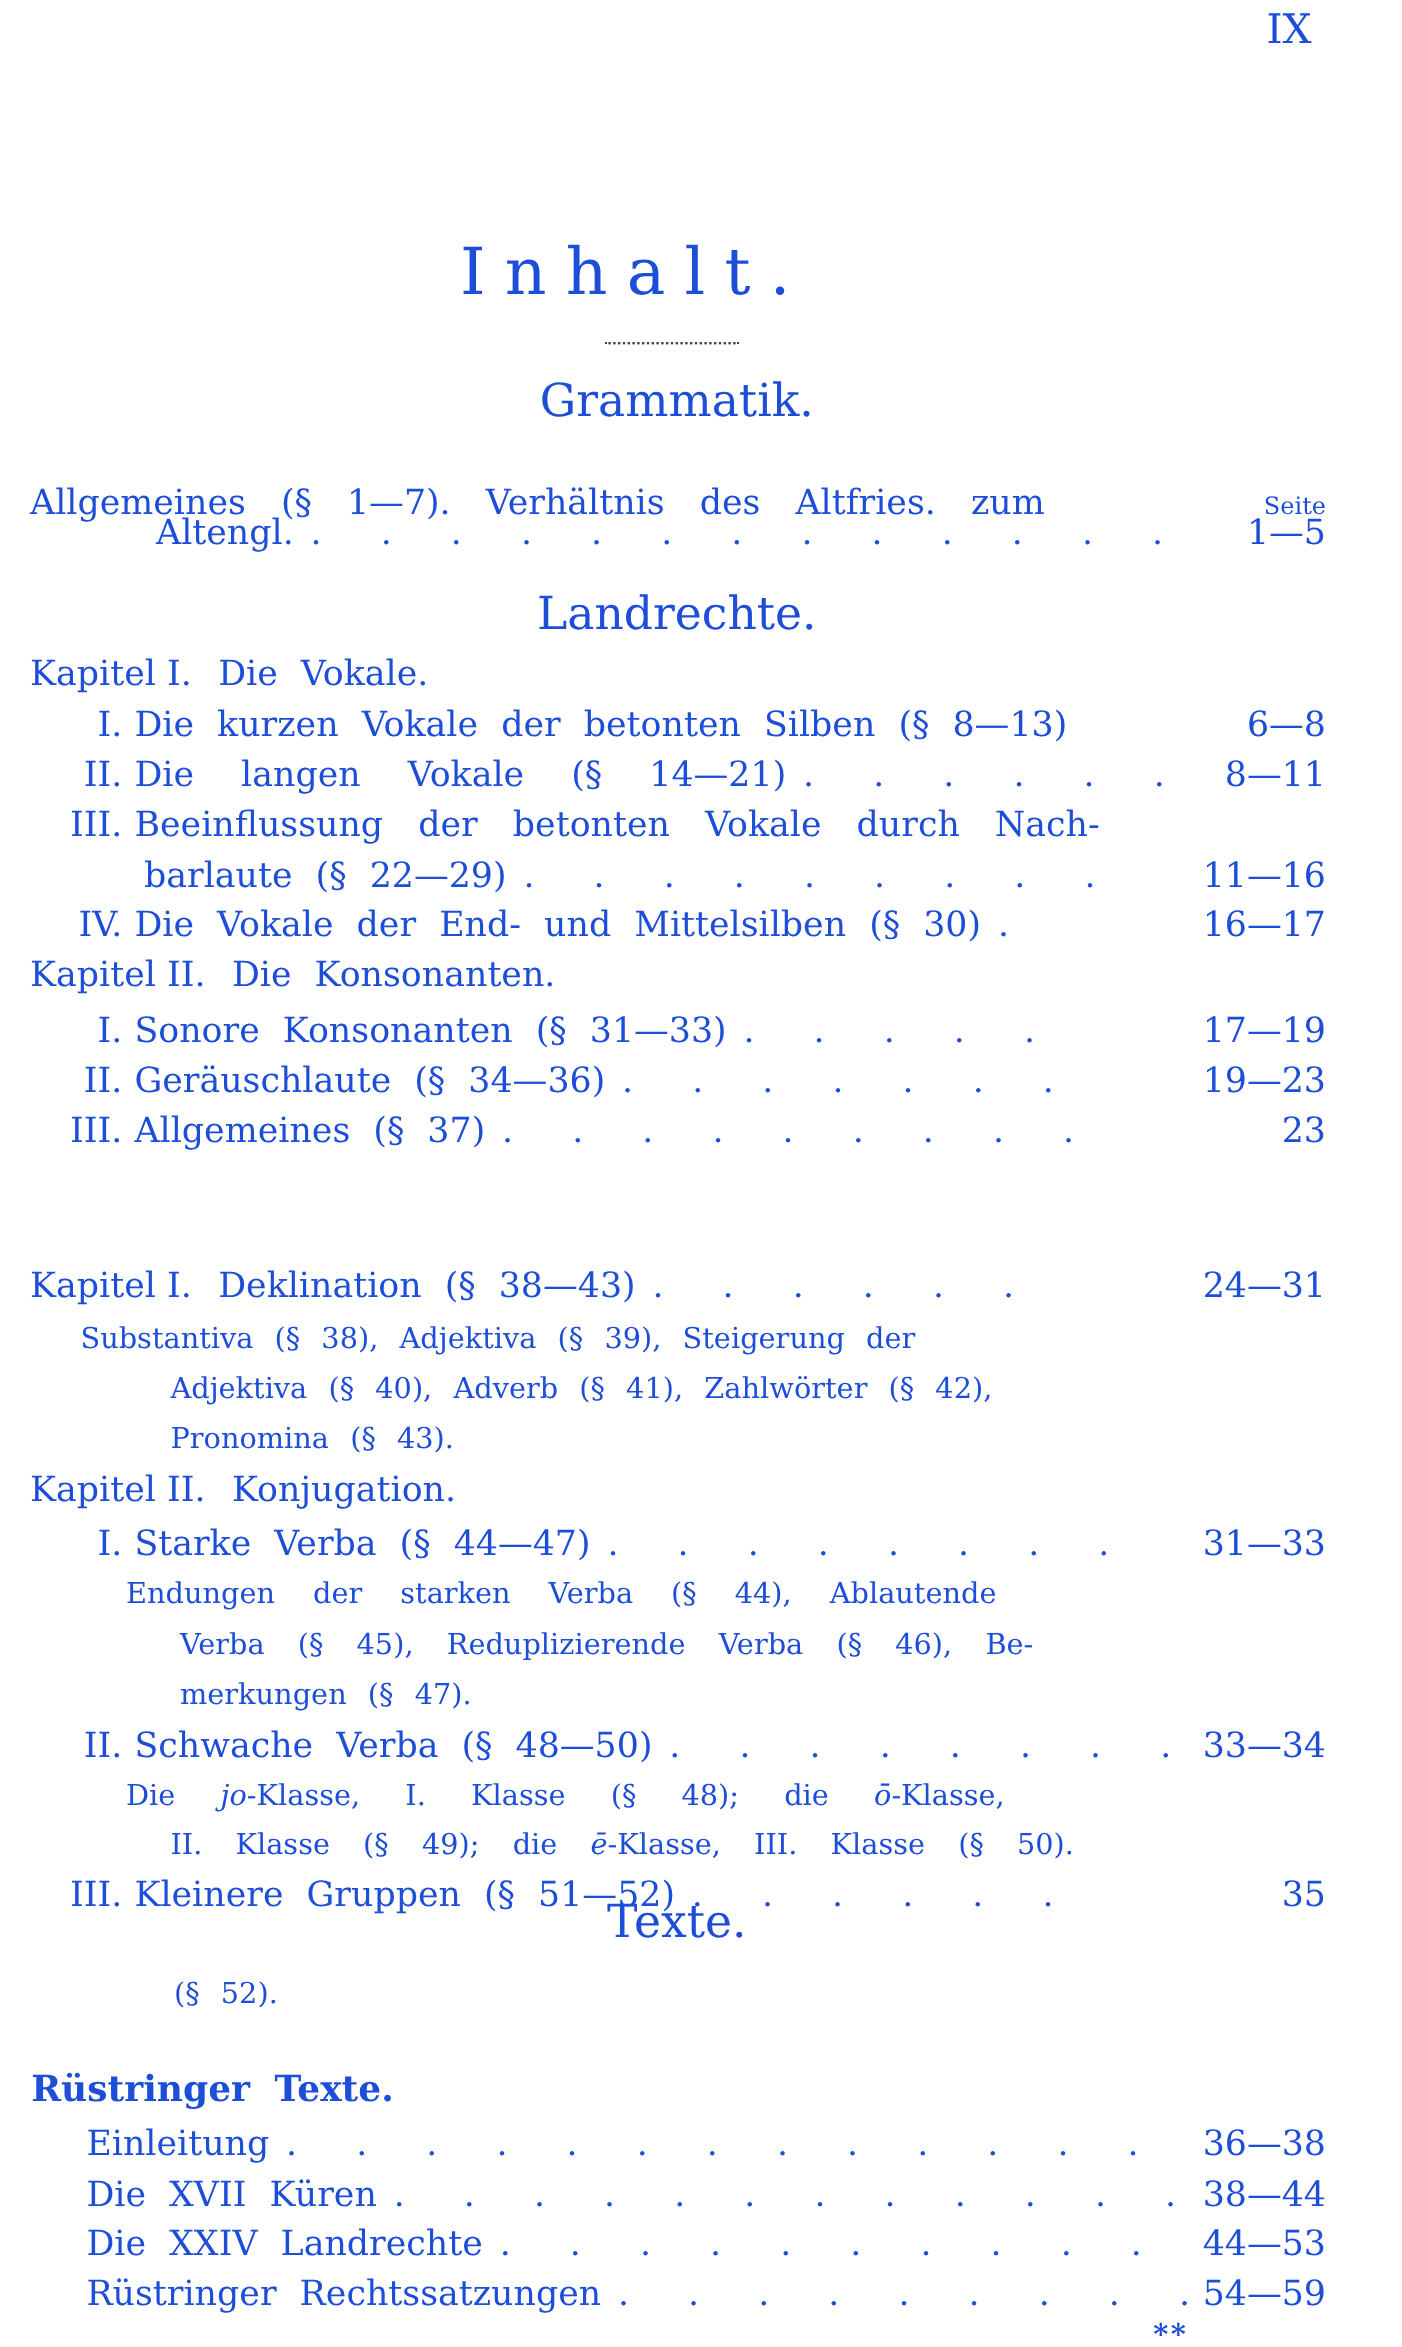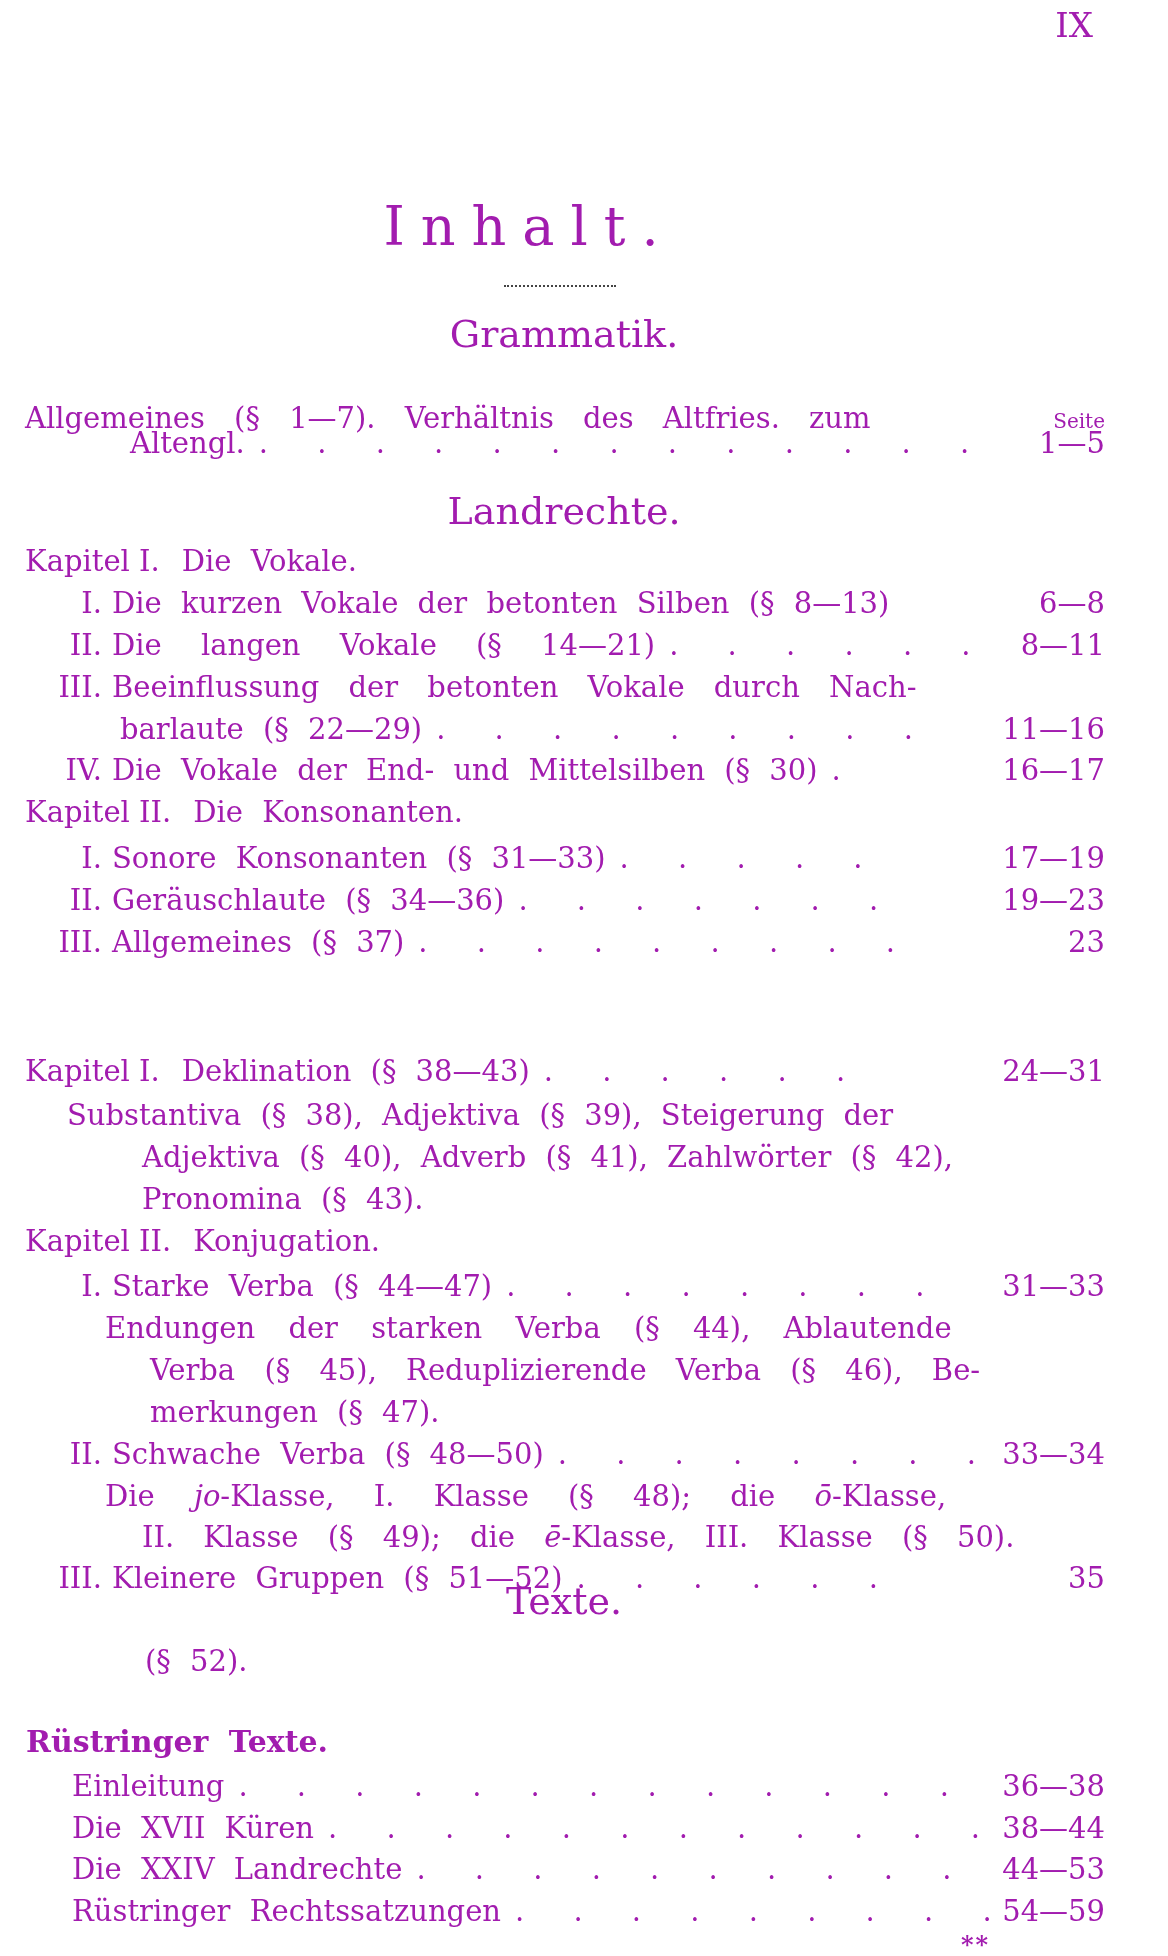--- a/index.html
+++ b/index.html
@@ -1,21 +1,21 @@
 <!DOCTYPE html>
 <html><head>
 <meta charset="utf-8">
 <style>
   html, body { margin: 0; padding: 0; background: #fff; }
   .page {
     position: relative;
     width: 1168px;
     height: 1956px;
     background: #fff;
-    color: #a21caf;
+    color: #1d4ed8;
     font-family: "DejaVu Serif", serif;
     overflow: hidden;
   }
   .pageno {
     position: absolute;
     top: 8px;
     right: 75px;
     font-size: 34px;
     line-height: 1;
   }
@@ -72,21 +72,21 @@
     padding-left: 14px;
   }
   .pg {
     flex: 0 0 auto;
     min-width: 112px;
     text-align: right;
   }
   .pg-seite { font-size: 20px; min-width: 112px; text-align: right; flex: 0 0 auto; margin-top: 20px; }
   .sub {
     position: absolute;
-    font-size: 29px;
+    font-size: 24px;
     line-height: 36px;
     white-space: nowrap;
     word-spacing: 10px;
   }
   .bold { font-weight: bold; }
   .it { font-style: italic; margin-top: 39px; }
   .lbl { font-weight: normal; margin-right: 22px; }
   .ws1 { word-spacing: 20px; }
   .ws2 { word-spacing: 24px; }
   .ws3 { word-spacing: 30px; }

